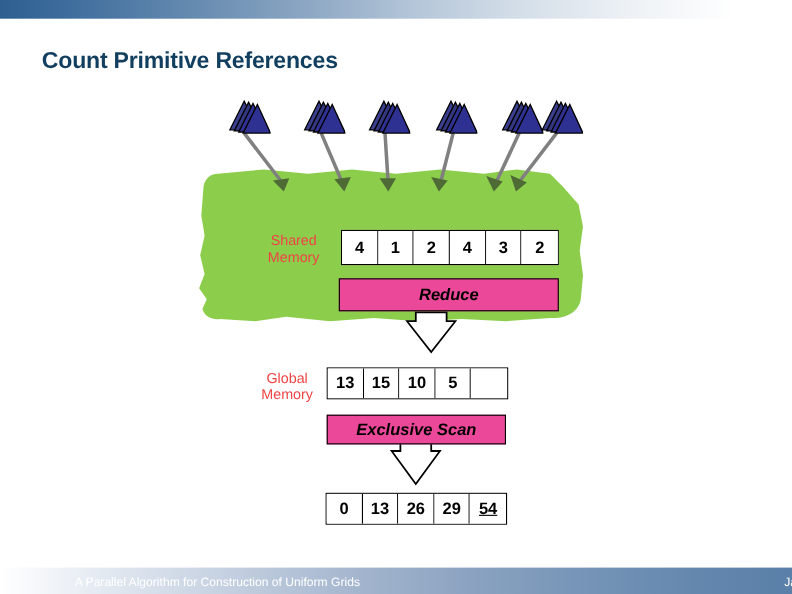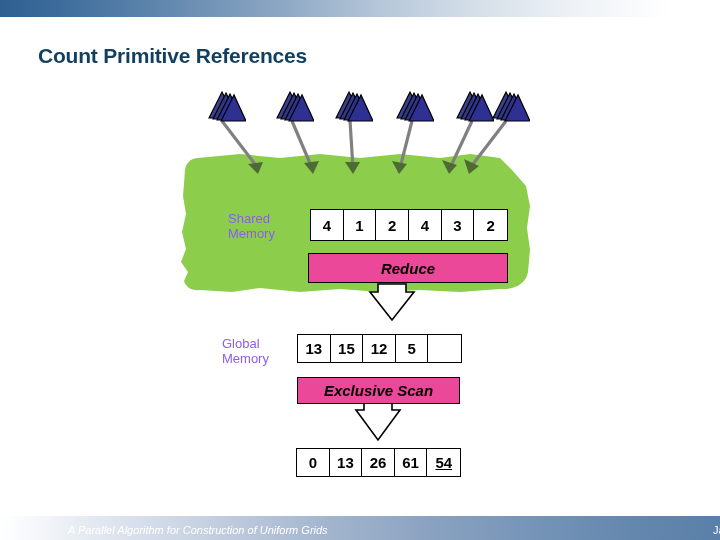--- a/index.html
+++ b/index.html
@@ -49,23 +49,23 @@
   .tri-stack {
     position: absolute;
     width: 46px;
     height: 36px;
   }
 
   
   .mem-label {
     position: absolute;
     font-size: 13px;
-    color: #8b5cf6;
+    color: #ef4444;
     line-height: 15px;
-    text-align: left;
+    text-align: center;
     white-space: nowrap;
   }
 
   
   .cell-row {
     position: absolute;
     display: flex;
     border: 1.6px solid #000000;
     background: #ffffff;
     box-sizing: border-box;
@@ -107,21 +107,20 @@
         #ffffff 0%, #f2f5f9 6%, #dde4ee 16%,
         #c2cedf 30%, #a2b4cd 46%, #8aa2c0 60%,
         #7594b7 74%, #6487ae 88%, #5a7fa8 100%);
   }
   #footer-left {
     position: absolute;
     left: 68px; top: 524px;
     font-size: 11px;
     color: #ffffff;
     white-space: nowrap;
-    font-style: italic;
   }
   #footer-right {
     position: absolute;
     left: 677px; top: 524px;
     font-size: 11px;
     color: #ffffff;
     white-space: nowrap;
     margin-left: 36px;
   }
 </style>
@@ -223,30 +222,30 @@
 <div class="op-box" style="left:308px; top:253px; width:200px; height:30px;">Reduce</div>
 
 <div class="mem-label" style="left:222px; top:336px; width:78px;">
   <div>Global</div>
   <div>Memory</div>
 </div>
 
 <div class="cell-row" style="left:297px; top:334px; width:165px; height:29px;">
   <div class="cell" style="width:33px;">13</div>
   <div class="cell" style="width:33px;">15</div>
-  <div class="cell" style="width:33px;">12</div>
+  <div class="cell" style="width:33px;">10</div>
   <div class="cell" style="width:33px;">5</div>
   <div class="cell" style="width:33px;"></div>
 </div>
 
 <div class="op-box" style="left:297px; top:377px; width:163px; height:27px;">Exclusive Scan</div>
 
 <div class="cell-row" style="left:296px; top:448px; width:165px; height:29px;">
   <div class="cell" style="width:33px;">0</div>
   <div class="cell" style="width:33px;">13</div>
   <div class="cell" style="width:33px;">26</div>
-  <div class="cell" style="width:33px;">61</div>
+  <div class="cell" style="width:33px;">29</div>
   <div class="cell" style="width:33px;text-decoration:underline;">54</div>
 </div>
 
 <div id="footer-bar"></div>
 <div id="footer-left">A Parallel Algorithm for Construction of Uniform Grids</div>
 <div id="footer-right">Javor</div>
 
 </body></html>

